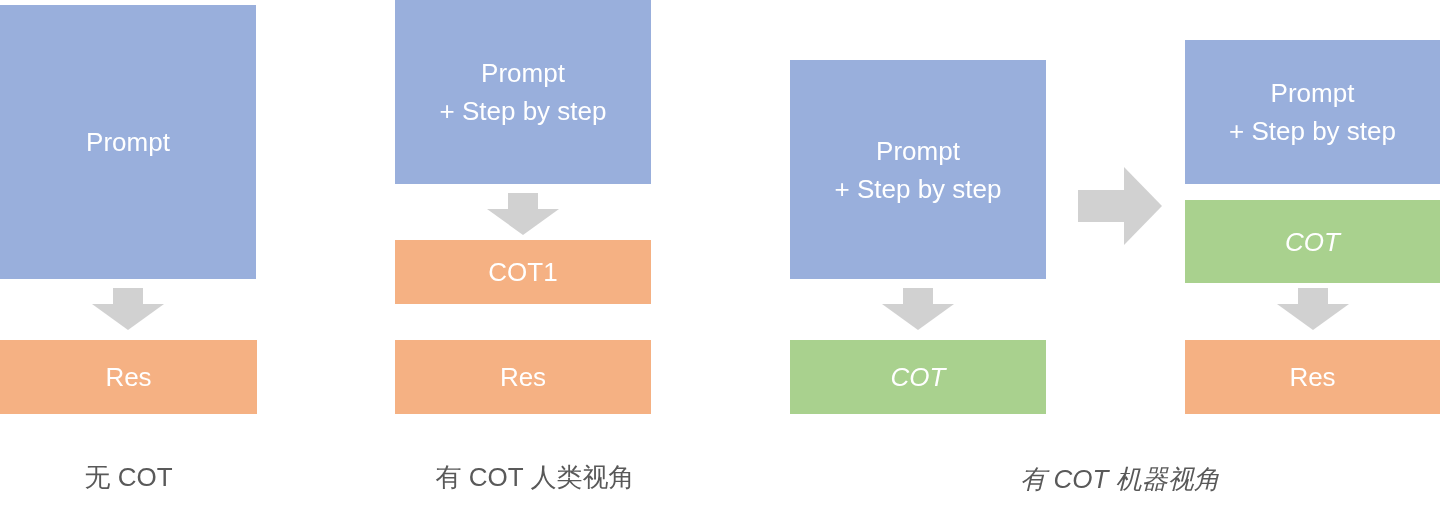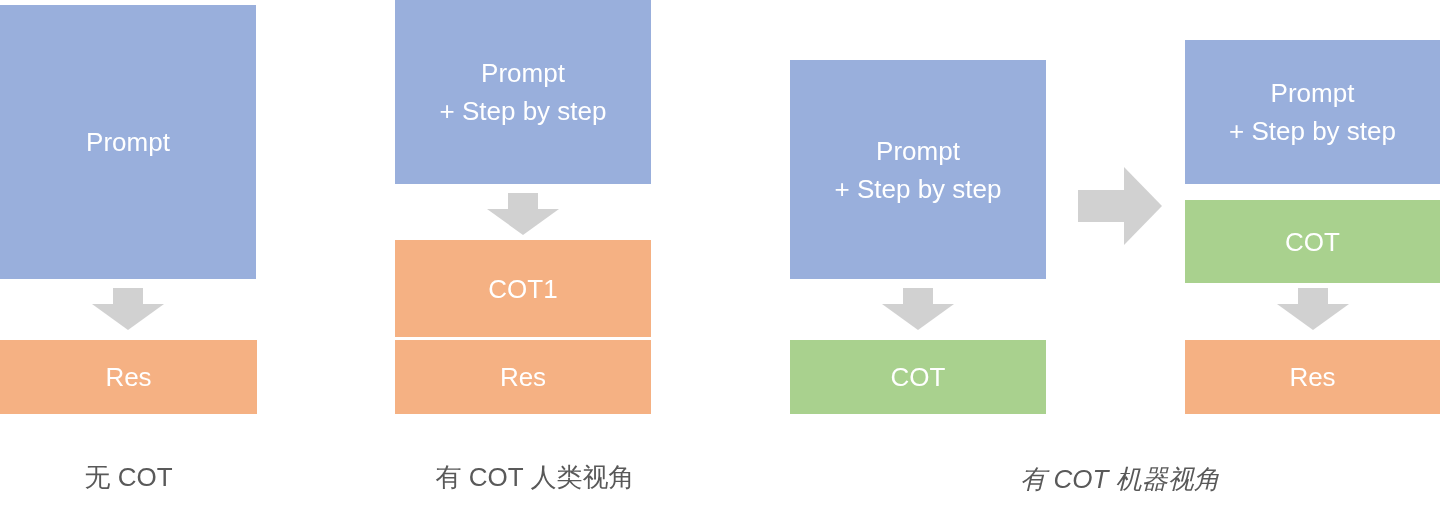--- a/index.html
+++ b/index.html
@@ -21,21 +21,21 @@
     align-items: center;
     justify-content: center;
     color: #ffffff;
     font-size: 26px;
     line-height: 38px;
     text-align: center;
     white-space: nowrap;
   }
   .blue   { background: var(--prompt-blue, #99AFDC); }
   .orange { background: var(--result-orange, #F5B183); }
-  .green  { background: var(--cot-green, #A9D18E); }
+  .green  { background: var(--cot-green, #A9D18E); font-style: italic; }
 
   .arrow { position: absolute; line-height: 0; }
   .arrow svg { display: block; }
 
   .caption {
     position: absolute;
     color: var(--caption-gray, #595959);
     font-size: 26px;
     text-align: center;
     white-space: nowrap;
@@ -54,21 +54,21 @@
 
   
   .c1-prompt { left: 0;   top: 5px;   width: 256px; height: 274px; }
   .c1-arrow  { left: 92px; top: 288px; }
   .c1-res    { left: 0;   top: 340px; width: 257px; height: 74px; }
   .c1-cap    { left: 0;   top: 460px; width: 257px; }
 
   
   .c2-prompt { left: 395px; top: 0;     width: 256px; height: 184px; }
   .c2-arrow  { left: 487px; top: 193px; }
-  .c2-cot    { left: 395px; top: 240px; width: 256px; height: 97px; }
+  .c2-cot    { left: 395px; top: 240px; width: 256px; height: 64px; }
   .c2-res    { left: 395px; top: 340px; width: 256px; height: 74px; }
   .c2-cap    { left: 357px; top: 460px; width: 356px; }
 
   
   .c3-prompt { left: 790px; top: 60px;  width: 256px; height: 219px; }
   .c3-arrow  { left: 882px; top: 288px; }
   .c3-cot    { left: 790px; top: 340px; width: 256px; height: 74px; }
   .c3-cap    { left: 940px; top: 462px; width: 360px; font-style: italic; }
 
   

